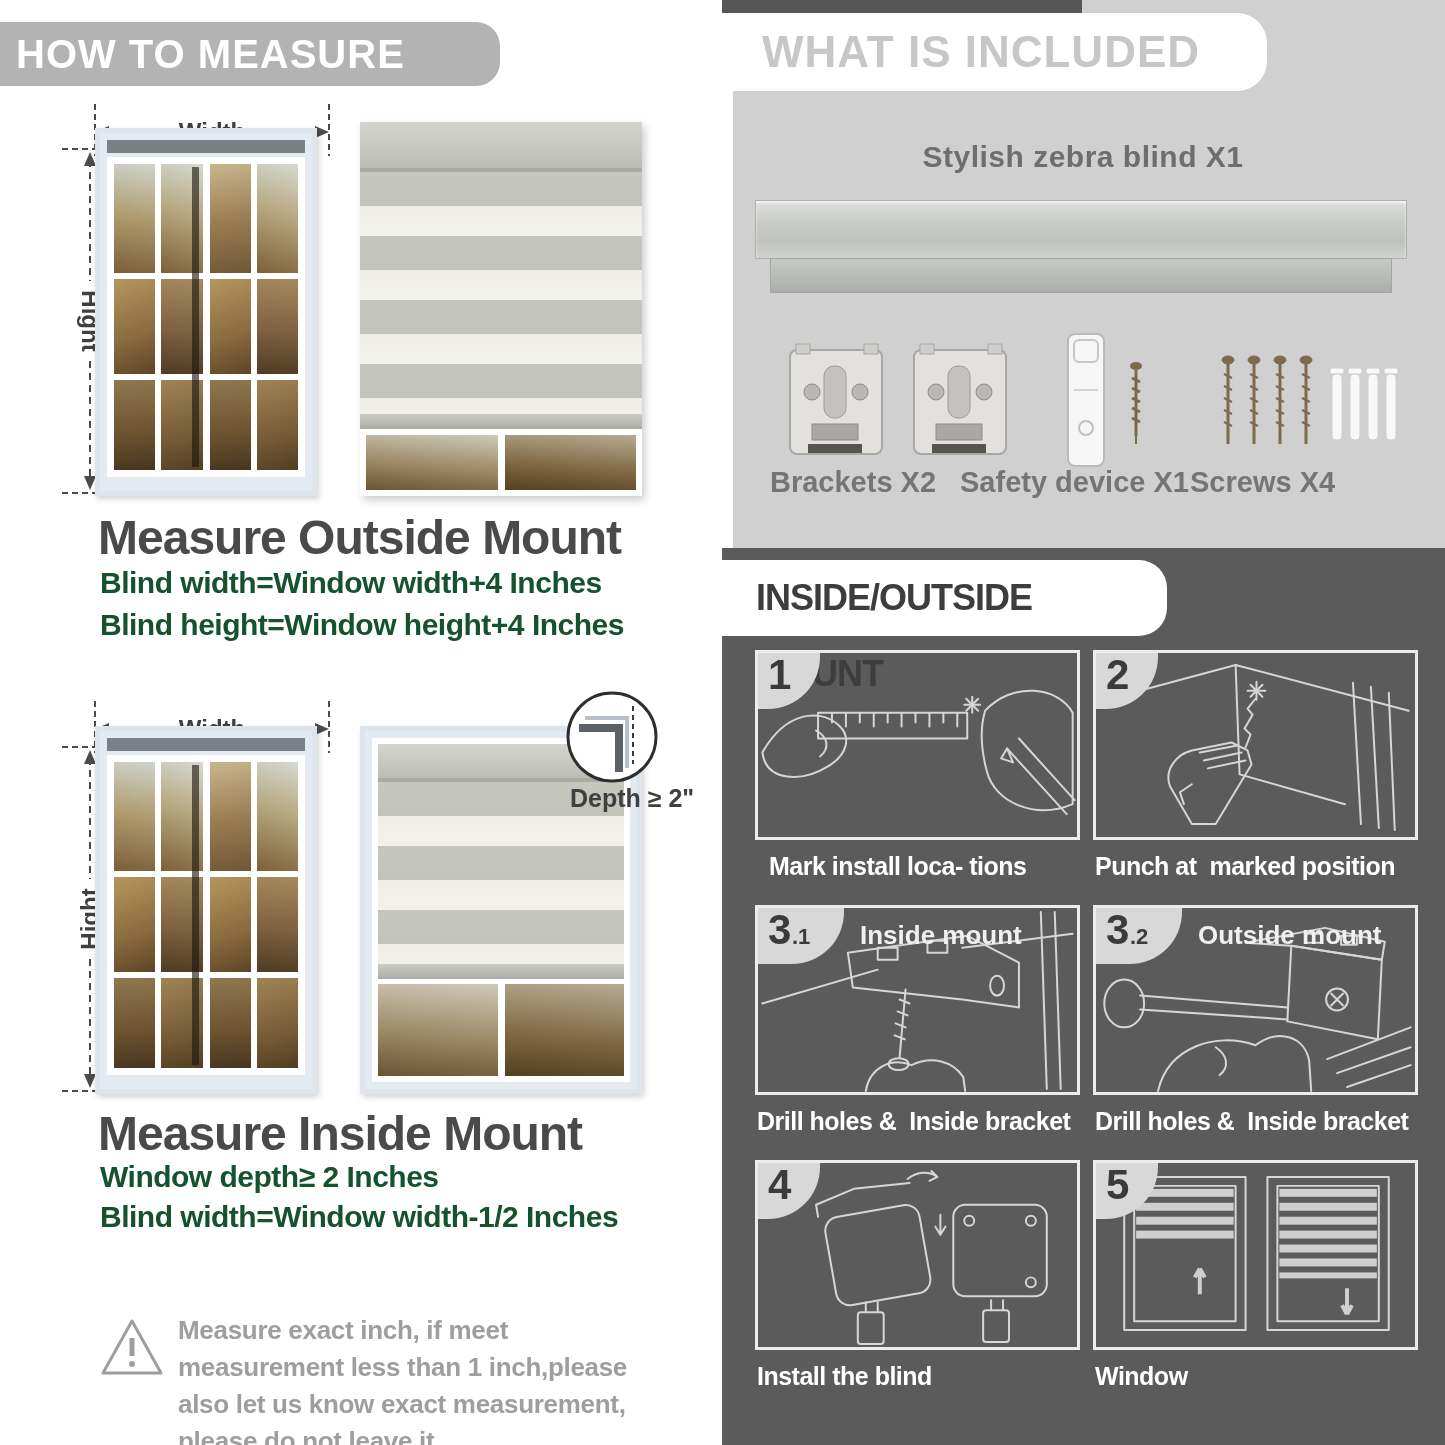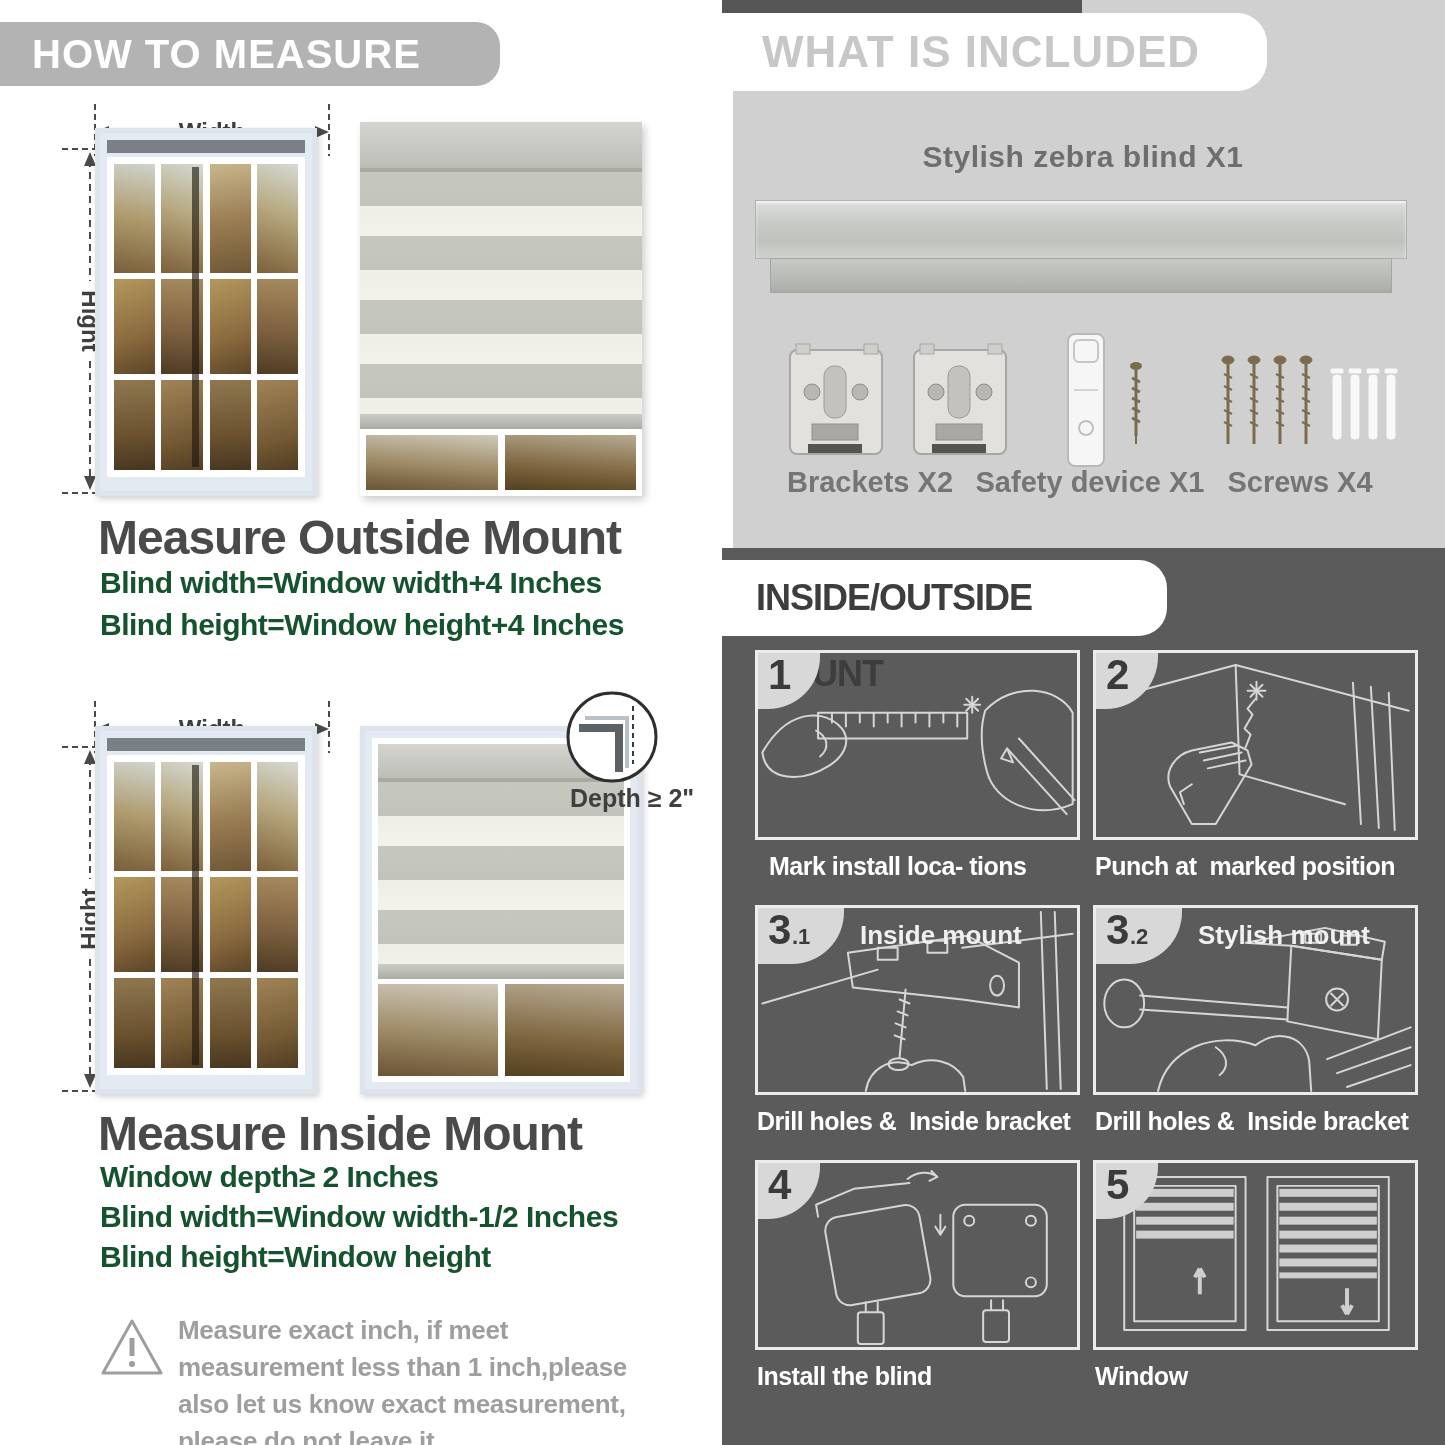--- a/index.html
+++ b/index.html
@@ -3,21 +3,21 @@
 <meta charset="utf-8">
 <style>
   html,body{margin:0;padding:0;background:#ffffff;}
   .stage{position:relative;width:1445px;height:1445px;background:#ffffff;overflow:hidden;
          font-family:"Liberation Sans",sans-serif;}
   .abs{position:absolute;}
 
   
   .banner-left{left:0;top:22px;width:500px;height:64px;background:#b3b3b3;
     border-radius:0 24px 24px 0;color:#fff;font-size:40px;font-weight:bold;
-    line-height:64px;padding-left:32px;letter-spacing:1px;box-sizing:border-box;}
+    line-height:64px;padding-left:16px;letter-spacing:1px;box-sizing:border-box;}
 
   .window{background:#e4eaf1;border:5px solid #dde4ec;box-sizing:border-box;
     padding:7px;box-shadow:2px 3px 6px rgba(0,0,0,.18);}
   .win-top{height:13px;background:#7b8086;margin-bottom:4px;}
   .win-glass{position:relative;display:flex;gap:7px;background:#ffffff;padding:7px;
     height:calc(100% - 24px);box-sizing:border-box;}
   .sash{flex:1;display:grid;grid-template-columns:1fr 1fr;grid-template-rows:1.15fr 1fr .95fr;
     gap:6px;background:#fff;}
   .pane{background:linear-gradient(170deg,#c9b68d 0%,#9a7d52 52%,#6f5736 100%);}
   .sash .pane:nth-child(2){background:linear-gradient(200deg,#d5dad3 0%,#b7a87f 45%,#7c6038 100%);}
@@ -58,21 +58,21 @@
   .banner-included{left:722px;top:13px;width:545px;height:78px;background:#ffffff;
     border-radius:0 30px 30px 0;color:#c7c7c7;font-size:44px;font-weight:bold;
     line-height:78px;padding-left:40px;letter-spacing:1px;box-sizing:border-box;}
   .blind-name{left:733px;top:140px;width:700px;text-align:center;font-size:30px;
     font-weight:bold;color:#6e6e6e;letter-spacing:.5px;}
   .bar-top{left:755px;top:200px;width:650px;height:57px;border:1px solid #aeb1ac;
     background:linear-gradient(180deg,#dddfdc 0%,#c9ccc7 35%,#bfc2bd 70%,#ced1cc 100%);
     box-shadow:inset 0 2px 3px rgba(255,255,255,.7);}
   .bar-bot{left:770px;top:258px;width:620px;height:33px;border:1px solid #a3a6a1;
     background:linear-gradient(180deg,#c6c9c4,#b4b7b2 70%,#a9aca7);}
-  .inc-label{font-size:29px;font-weight:bold;color:#757575;text-align:center;}
+  .inc-label{font-size:29px;font-weight:bold;color:#757575;}
 
   
   .right-bottom{left:722px;top:548px;width:723px;height:897px;background:#5b5b5b;}
   .banner-mount{left:722px;top:560px;width:445px;height:76px;background:#ffffff;
     border-radius:0 28px 28px 0;color:#3d3d3d;font-size:36px;font-weight:bold;
     line-height:76px;padding-left:34px;letter-spacing:-1px;box-sizing:border-box;}
   .step-panel{width:325px;height:190px;border:3px solid #ececec;box-sizing:border-box;}
   .badge{position:absolute;left:0;top:0;width:62px;height:56px;background:#d8d8d8;
     border-radius:0 0 52px 0;color:#3b3b3b;}
   .badge.wide{width:86px;}
@@ -215,21 +215,20 @@
     <circle cx="47" cy="47" r="44" fill="#ffffff" stroke="#2e2e2e" stroke-width="3"></circle>
     <path d="M14 38 L54 38 L54 82" stroke="#5c6166" stroke-width="8" fill="none"></path>
     <path d="M20 28 L62 28 L62 78" stroke="#b9c0c8" stroke-width="4" fill="none"></path>
     <line x1="68" y1="16" x2="68" y2="74" stroke="#3a3a3a" stroke-width="2" stroke-dasharray="5 4"></line>
   </svg>
   <div class="abs depth-label" style="left:570px;top:784px;">Depth ≥ 2"</div>
 
   <div class="abs fig-title" style="left:98px;top:1106px;">Measure Inside Mount</div>
   <div class="abs fig-rule" style="left:100px;top:1160px;">Window depth≥ 2 Inches</div>
   <div class="abs fig-rule" style="left:100px;top:1200px;">Blind width=Window width-1/2 Inches</div>
-  <div class="abs fig-rule" style="left:100px;top:1240px;">Blind height=Window height</div>
 
   <svg class="abs" style="left:98px;top:1316px;" width="68" height="64" viewBox="0 0 68 64">
     <path d="M34 5 L63 57 L5 57 Z" fill="none" stroke="#9e9e9e" stroke-width="3" stroke-linejoin="round"></path>
     <line x1="34" y1="22" x2="34" y2="40" stroke="#9e9e9e" stroke-width="5"></line>
     <circle cx="34" cy="48" r="3" fill="#9e9e9e"></circle>
   </svg>
   <div class="abs warn-text" style="left:178px;top:1312px;">Measure exact inch, if meet measurement less than 1 inch,please also let us know exact measurement, please do not leave it</div>
 
   <div class="abs right-top"></div>
   <div class="abs dark-strip"></div>
@@ -409,21 +408,21 @@
       <path class="ln" d="M44 88 L192 100 M44 102 L192 112"></path>
       <ellipse cx="28" cy="96" rx="20" ry="24" class="ln"></ellipse>
       <path class="ln" d="M62 184 C72 140 120 124 160 138 C184 120 210 130 214 154 L216 184"></path>
       <path class="ln" d="M120 140 C132 148 134 160 124 168"></path>
       <path class="ln" d="M232 152 L316 120 M242 166 L316 140 M252 180 L316 158"></path>
     </svg>
     <div class="badge wide">
       <span class="n">3</span>
         <span class="s">.2</span>
     </div>
-    <div class="panel-label">Stylish mount</div>
+    <div class="panel-label">Outside mount</div>
   </div>
   <div class="abs step-caption" style="left:1095px;top:1107px;">Drill holes &amp;  Inside bracket</div>
 
   <div class="abs step-panel" style="left:755px;top:1160px;">
     <svg class="art" viewBox="0 0 320 185">
       <g transform="rotate(-10 118 92)">
         <rect x="72" y="48" width="96" height="90" rx="14" class="ln"></rect>
       </g>
       <path class="ln" d="M58 42 L96 26 L152 20 M58 42 L60 54"></path>
       <path class="ln" d="M150 16 C160 8 172 8 180 14 M180 14 L174 8 M180 14 L172 18"></path>

